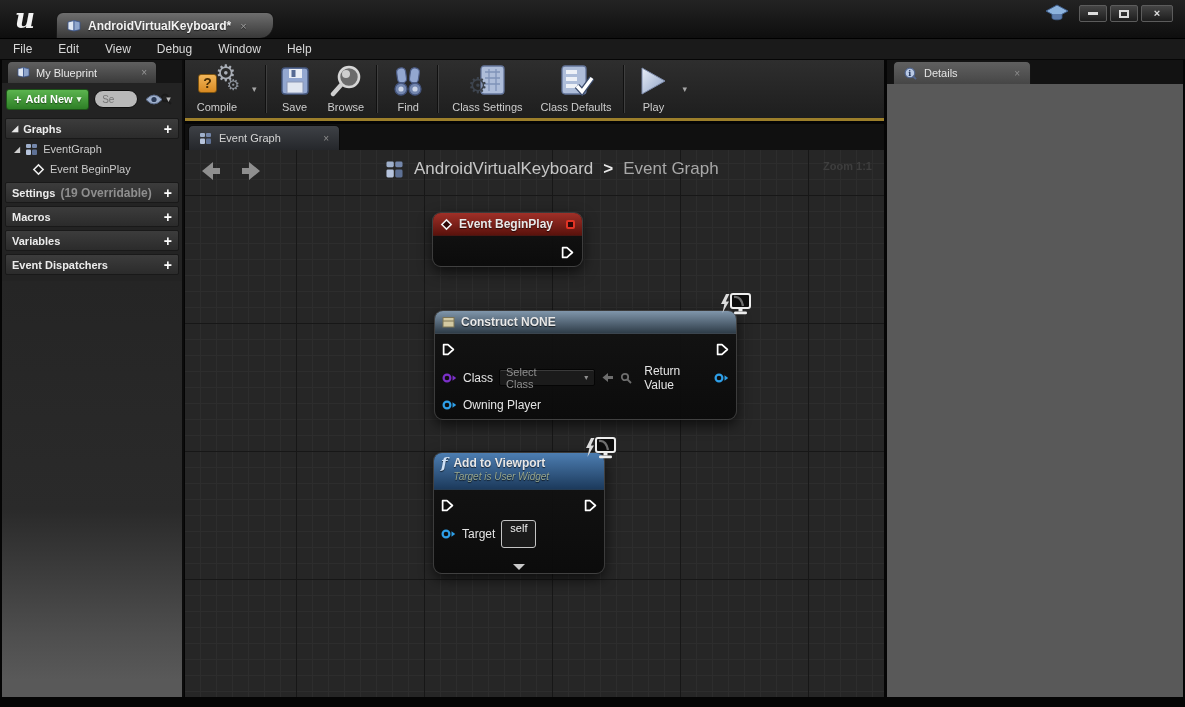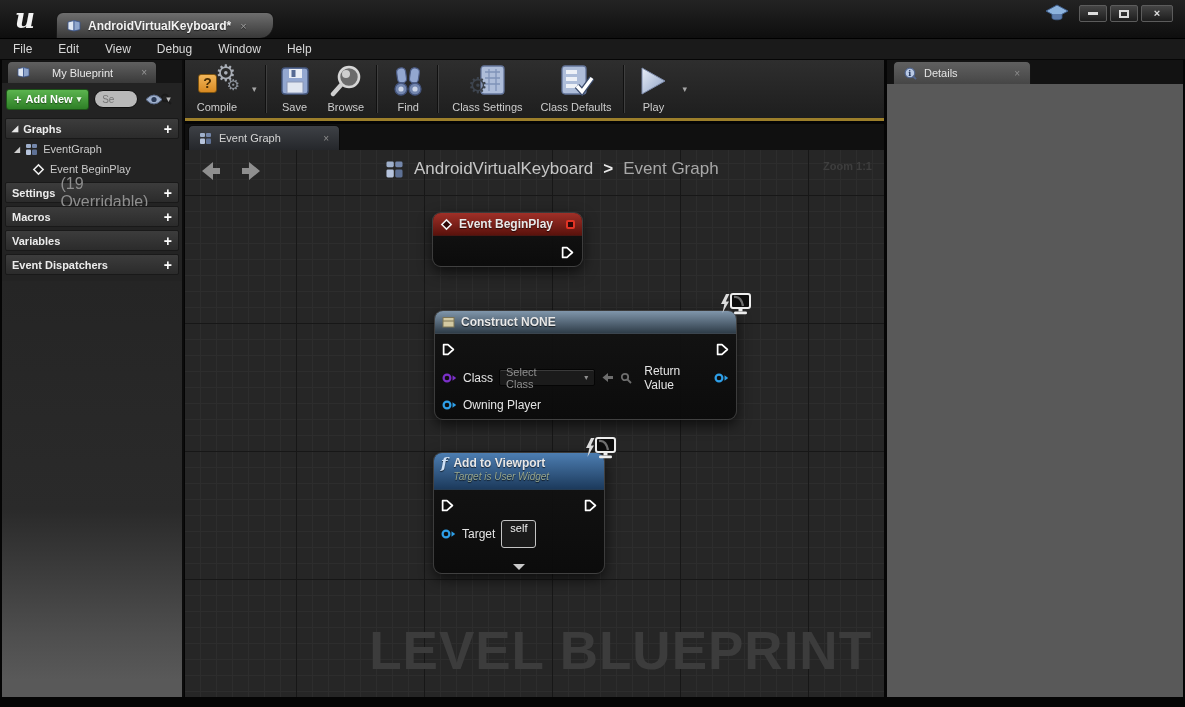--- a/index.html
+++ b/index.html
@@ -29,41 +29,41 @@
 
   
   .menubar { position:absolute; left:0; top:38px; width:1185px; height:22px; background:#1a1a1a;
     border-top:1px solid #000; border-bottom:1px solid #060606; display:flex; align-items:center; }
   .mitem { padding:0 13px; font-size:12px; color:#d8d8d8; }
 
   
   .left { position:absolute; left:2px; top:60px; width:182px; height:637px; background:#232323;
     border-right:2px solid #0b0b0b; display:flex; flex-direction:column; }
   .mb-tabrow { height:23px; background:#151515; display:flex; align-items:flex-end; padding-left:5px; }
-  .mb-tab { height:22px; display:flex; align-items:center; gap:22px; padding:0 9px;
+  .mb-tab { height:22px; display:flex; align-items:center; gap:6px; padding:0 9px;
     background:linear-gradient(#606060,#3a3a3a); border:1px solid #141414; border-bottom:none;
     border-radius:5px 5px 0 0; font-size:11px; color:#e8e8e8; width:150px; }
   .mb-tab .tab-close { margin-left:auto; color:#999; font-size:10px; }
   .mb-toolbar { height:32px; display:flex; align-items:center; gap:5px; padding:0 4px; background:#232323; }
   .addnew { display:flex; align-items:center; gap:4px; height:21px; padding:0 7px;
     background:linear-gradient(#5cb44f,#2d7f26); border:1px solid #1c5318; border-radius:3px;
     color:#fff; font-size:11px; font-weight:bold; text-shadow:0 1px 1px #0007; }
   .addnew .plus { font-size:13px; }
   .addnew .caret { font-size:9px; color:#e8ffe4; }
   .searchbox { display:flex; align-items:center; width:44px; height:18px; background:#b9b9b9;
     border-radius:9px; padding:0 3px 0 7px; border:1px solid #0e0e0e;gap:40px; }
   .searchbox input { width:18px; border:none; background:transparent; font-size:10px; color:#3f3f3f; outline:none; }
   .eyebtn { display:flex; align-items:center; gap:3px; margin-left:2px; }
   .eyebtn .caret { font-size:9px; color:#bbb; }
   .sec { height:21px; margin:3px 3px 0; display:flex; align-items:center; gap:5px; padding:0 6px;
     background:linear-gradient(#3c3c3c,#2b2b2b); border:1px solid #191919; border-radius:2px;
     font-size:11px; font-weight:bold; color:#ececec; }
   .sec:first-of-type { margin-top:9px; }
   .sec .expander { font-size:8px; color:#e8e8e8; }
-  .sec .extra { font-weight:normal; font-size:16px; color:#8f8f8f; }
+  .sec .extra { font-weight:bold; font-size:12px; color:#8f8f8f; }
   .sec .plus { margin-left:auto; font-size:14px; font-weight:bold; color:#fff; line-height:1; }
   .trow { height:20px; display:flex; align-items:center; gap:5px; padding-left:12px; font-size:11px; color:#c9c9c9; }
   .trow.indent { padding-left:30px; }
   .trow .expander { font-size:8px; color:#cfcfcf; }
   .mb-empty { flex:1; margin-top:6px;
     background:linear-gradient(#252525 0%, #2a2a2a 55%, #4e4e4e 85%, #595959 96%); }
 
   
   .toolbar { position:absolute; left:185px; top:60px; width:699px; height:61px;
     background:linear-gradient(#2e2e2e,#1e1e1e); border-bottom:3px solid #9c7f2b;
@@ -401,21 +401,20 @@
             <rect x="7" y="1" width="5" height="4" rx="1" fill="#7487ab"></rect>
             <rect x="1" y="6.5" width="5" height="5.5" rx="1" fill="#b6c4dd"></rect>
             <rect x="7" y="6.5" width="5" height="5.5" rx="1" fill="#5e7195"></rect>
           </svg>
       </span>
       <span class="bc-root">AndroidVirtualKeyboard</span>
       <span class="bc-sep">&gt;</span>
       <span class="bc-cur">Event Graph</span>
     </div>
     <div class="zoomlabel">Zoom 1:1</div>
-    <div class="watermark">LEVEL BLUEPRINT</div>
 
     <div class="node" style="left:247px; top:62px; width:151px; height:55px;">
       <div class="nhdr red">
         <span>
           <svg width="13" height="13" viewBox="0 0 13 13">
               <rect x="3.2" y="3.2" width="6.6" height="6.6" fill="#2a0505" stroke="#f0f0f0" stroke-width="1.5" transform="rotate(45 6.5 6.5)"></rect>
             </svg>
         </span>
         <span>Event BeginPlay</span>
         <span class="redbox"></span>

